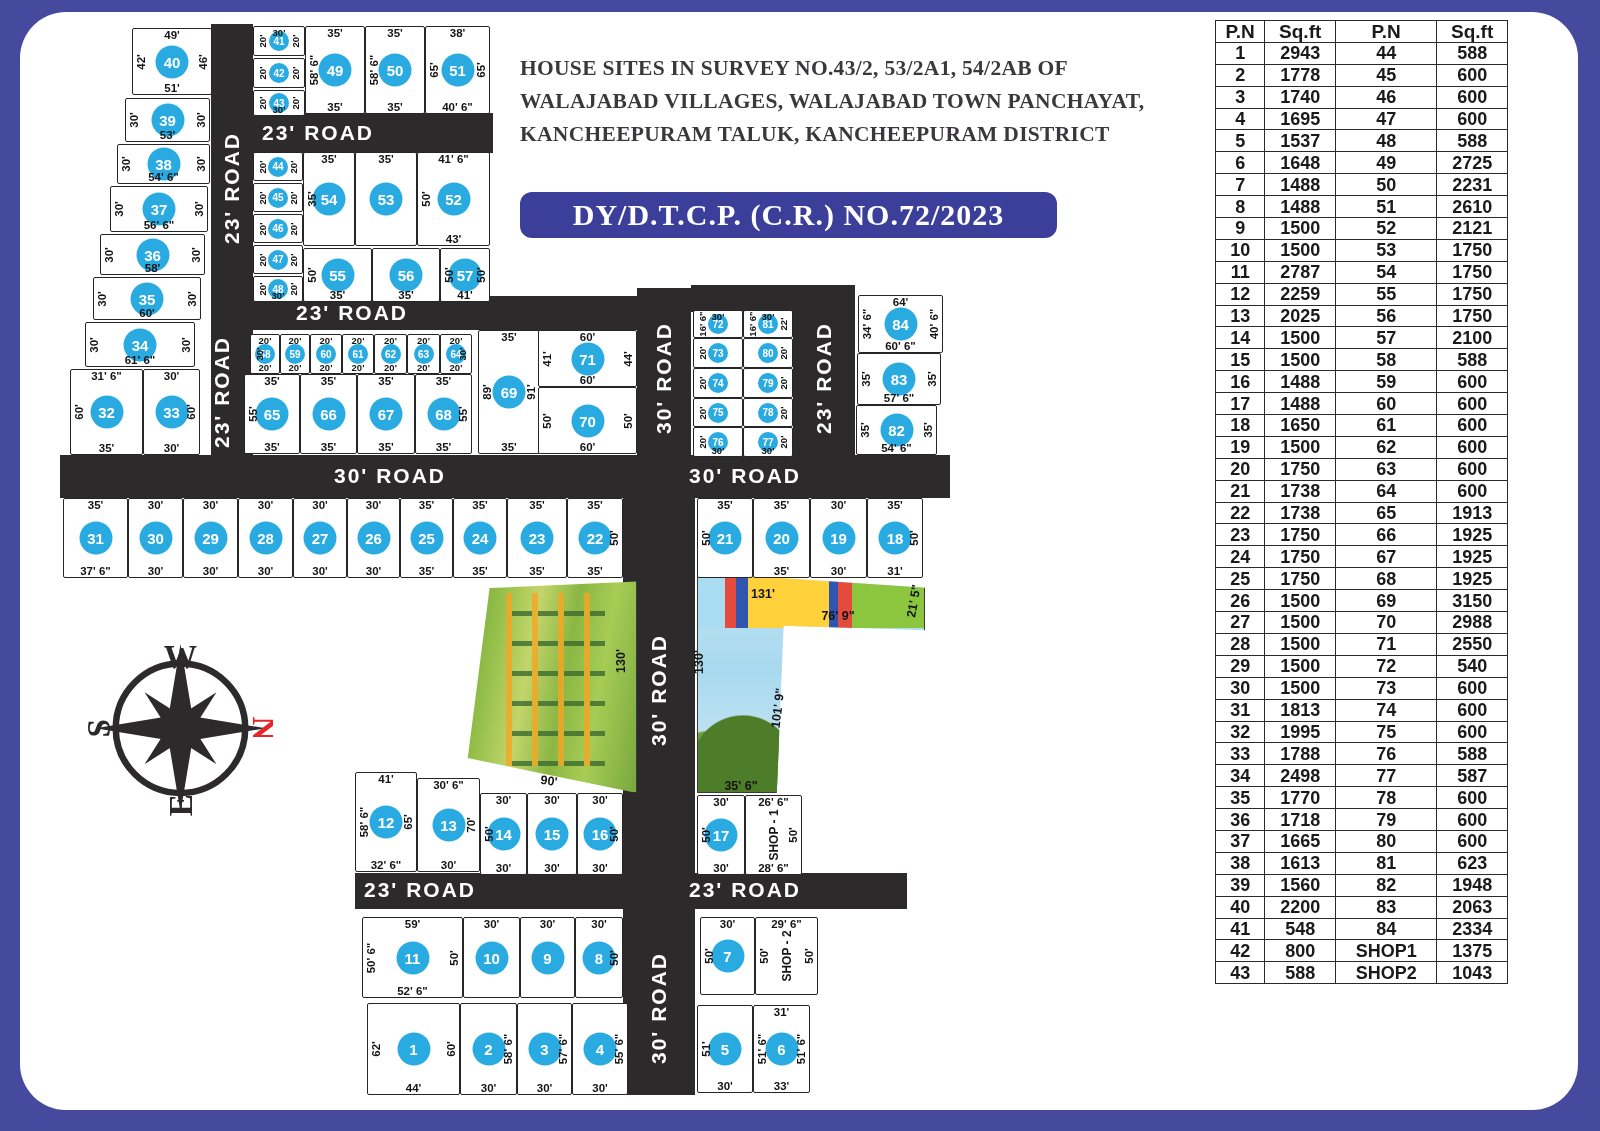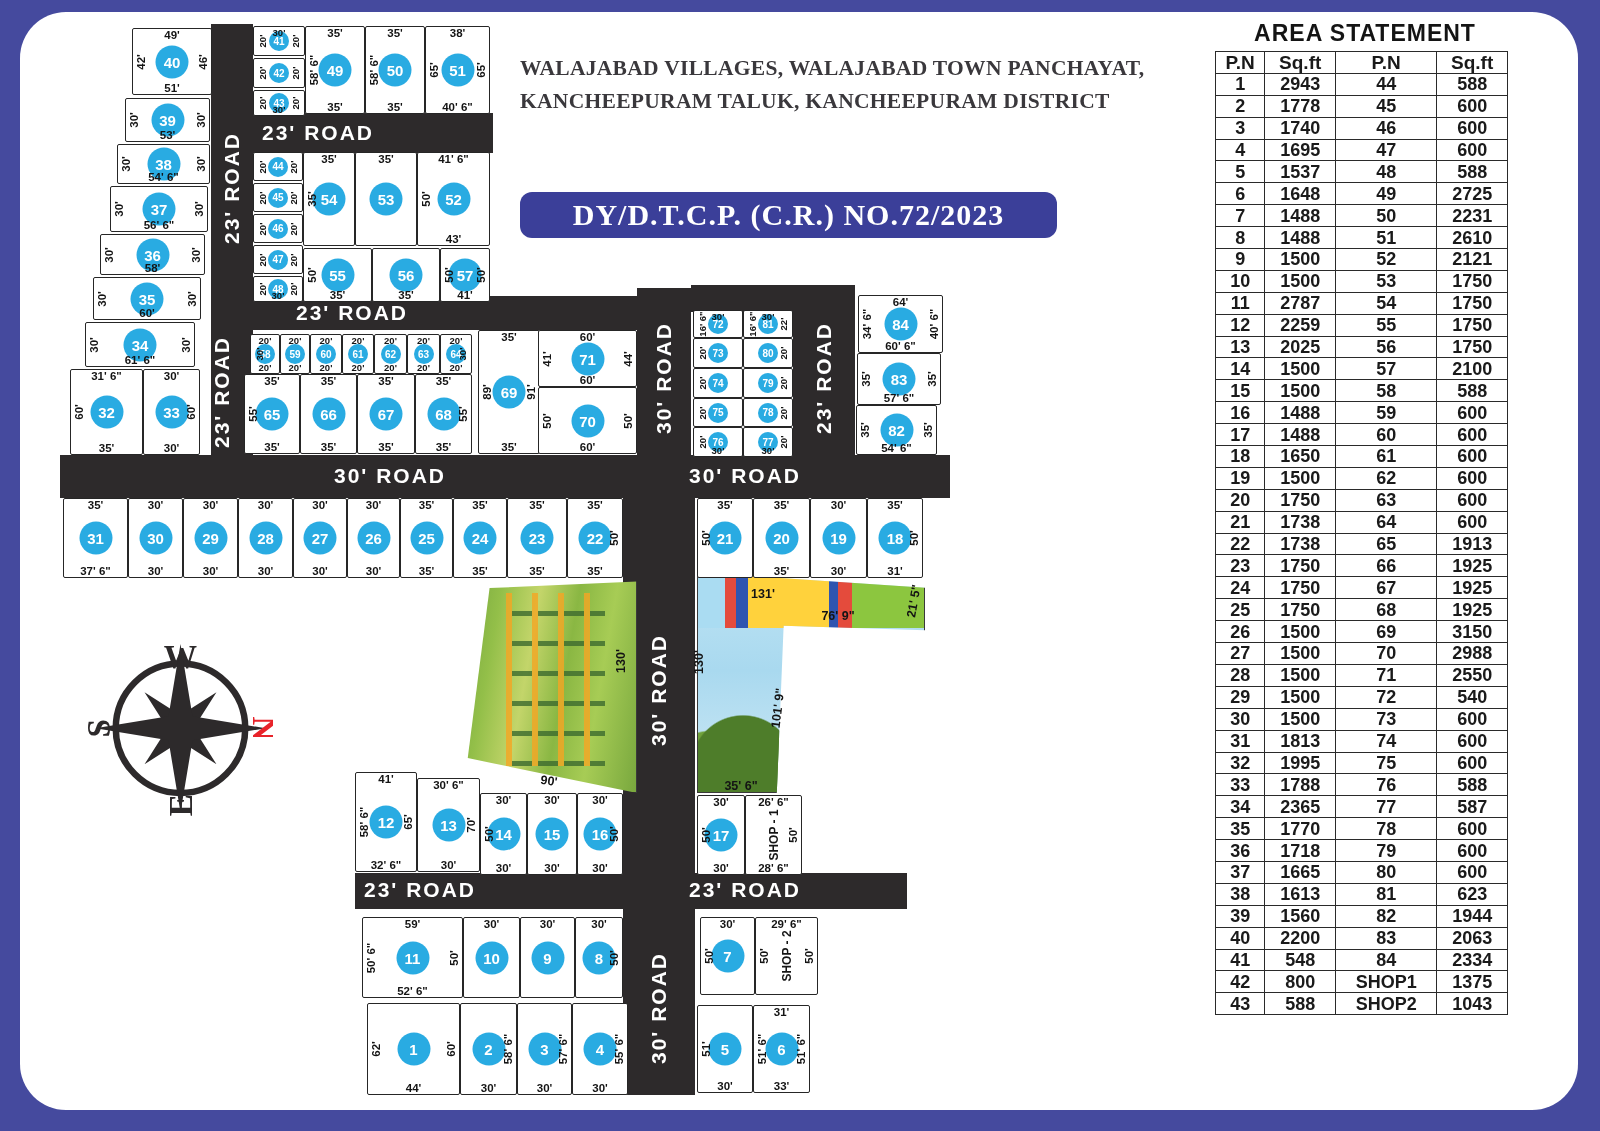--- a/index.html
+++ b/index.html
@@ -556,28 +556,28 @@
       <div class="free-label" style="left: 838px; top: 616px; transform: translate(-50%, -50%) rotate(0deg);">76' 9"</div>
       <div class="free-label" style="left: 914px; top: 601px; transform: translate(-50%, -50%) rotate(-80deg);">21' 5"</div>
       <div class="free-label" style="left: 699px; top: 662px; transform: translate(-50%, -50%) rotate(-90deg);">130'</div>
       <div class="free-label" style="left: 778px; top: 708px; transform: translate(-50%, -50%) rotate(-83deg);">101' 9"</div>
       <div class="free-label" style="left: 741px; top: 786px; transform: translate(-50%, -50%) rotate(0deg);">35' 6"</div>
       <div class="free-label" style="left: 549px; top: 781px; transform: translate(-50%, -50%) rotate(8deg);">90'</div>
       <div class="free-label" style="left: 621px; top: 661px; transform: translate(-50%, -50%) rotate(-90deg);">130'</div>
     </div>
 
   <div class="title-block">
+    <div class="title-line">HOUSE SITES IN SURVEY NO.43/2, 53/2A1, 54/2AB OF</div>
     <div class="title-line">WALAJABAD VILLAGES, WALAJABAD TOWN PANCHAYAT,</div>
     <div class="title-line">KANCHEEPURAM TALUK, KANCHEEPURAM DISTRICT</div>
   </div>
 
   <div class="badge" style="background: rgb(59, 63, 153);">DY/D.T.C.P. (C.R.) NO.72/2023</div>
 
   <div class="area">
-    <div class="area-title">AREA STATEMENT</div>
     <table class="stat">
       <thead>
         <tr>
           <th>P.N</th>
           <th>Sq.ft</th>
           <th>P.N</th>
           <th>Sq.ft</th>
         </tr>
       </thead>
       <tbody id="stat-body">
@@ -774,21 +774,21 @@
             <td>600</td>
           </tr>
           <tr>
             <td>33</td>
             <td>1788</td>
             <td>76</td>
             <td>588</td>
           </tr>
           <tr>
             <td>34</td>
-            <td>2365</td>
+            <td>2498</td>
             <td>77</td>
             <td>587</td>
           </tr>
           <tr>
             <td>35</td>
             <td>1770</td>
             <td>78</td>
             <td>600</td>
           </tr>
           <tr>
@@ -806,21 +806,21 @@
           <tr>
             <td>38</td>
             <td>1613</td>
             <td>81</td>
             <td>623</td>
           </tr>
           <tr>
             <td>39</td>
             <td>1560</td>
             <td>82</td>
-            <td>1944</td>
+            <td>1948</td>
           </tr>
           <tr>
             <td>40</td>
             <td>2200</td>
             <td>83</td>
             <td>2063</td>
           </tr>
           <tr>
             <td>41</td>
             <td>548</td>

